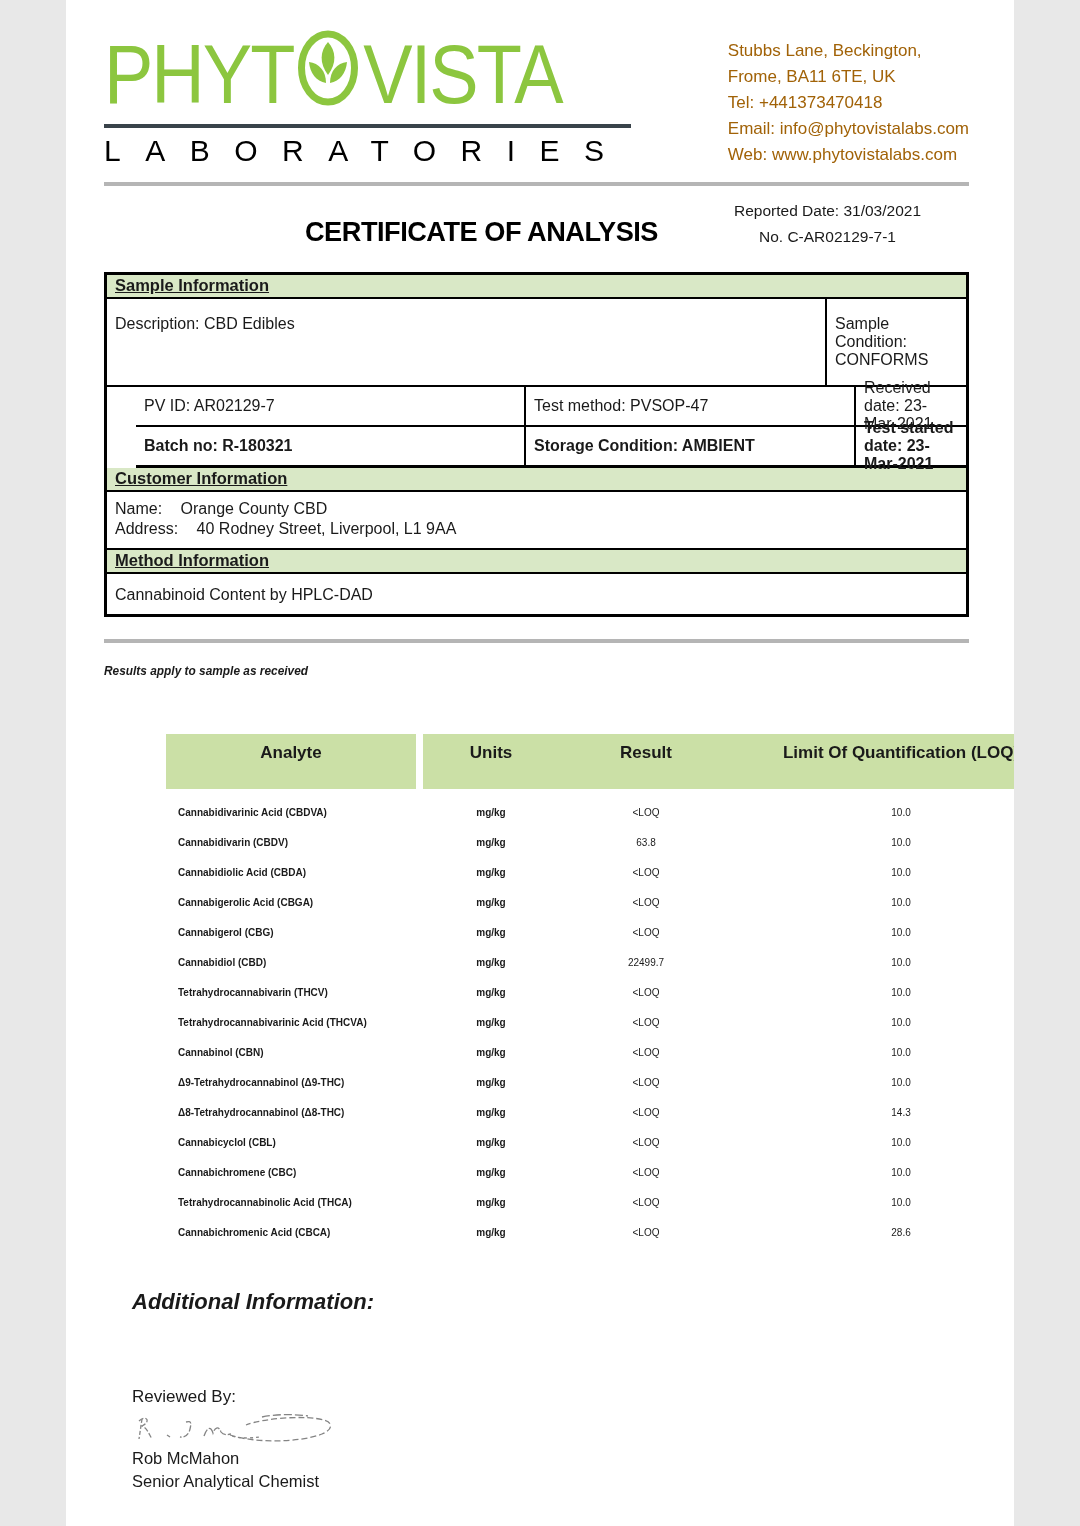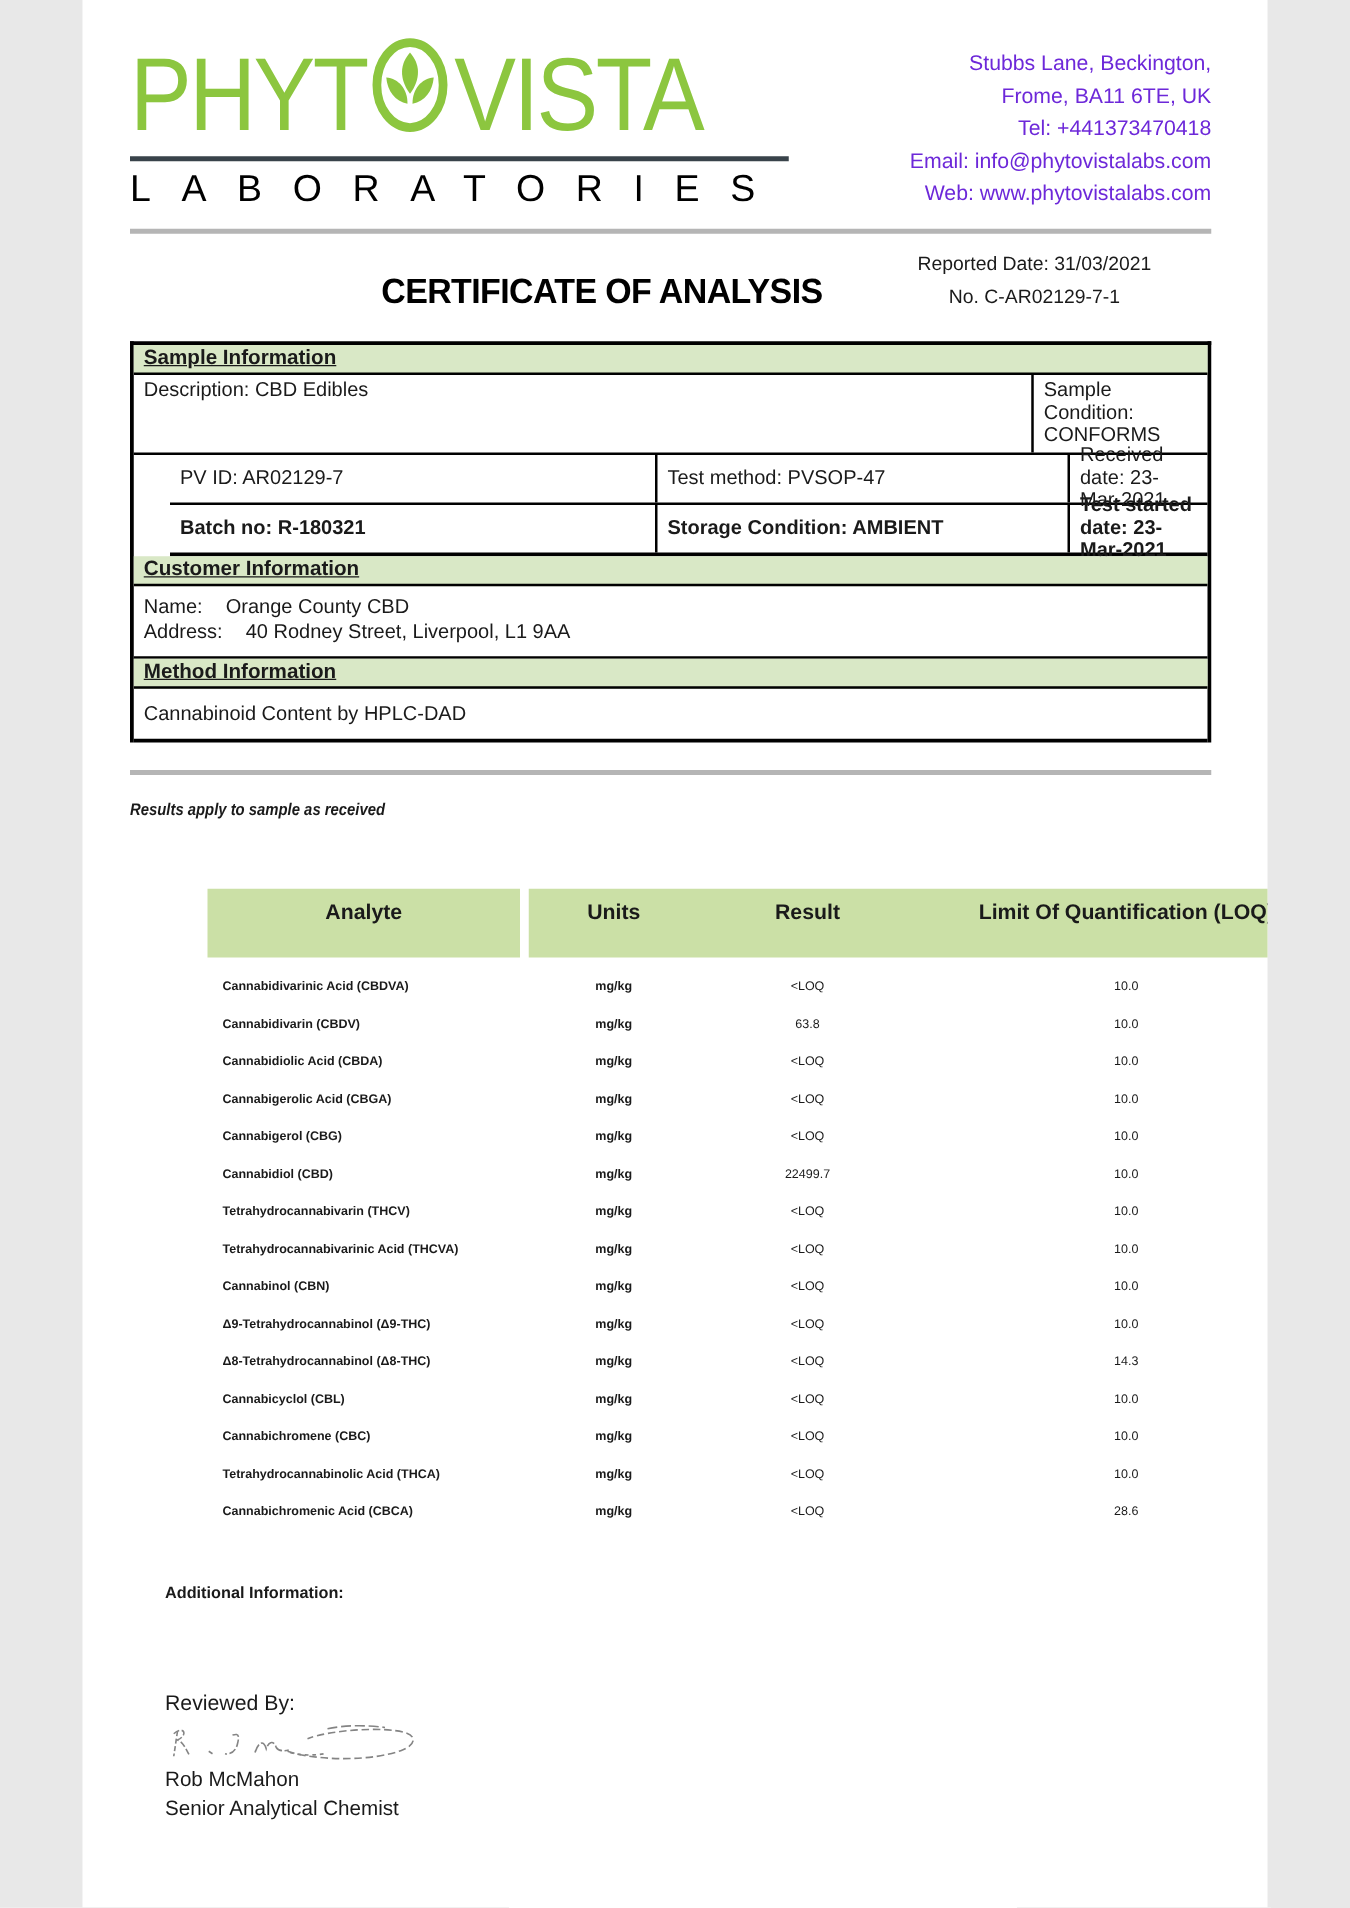--- a/index.html
+++ b/index.html
@@ -23,42 +23,42 @@
     font-size:74px; font-weight:400; letter-spacing:-2px; line-height:0.95;
     transform:scaleY(1.12); transform-origin:bottom left;
   }
   .leaf-wrap { margin:0 4px 4px 4px; }
   .logo-rule { height:4px; background:#39434a; margin-top:10px; width:527px; }
   .logo-sub {
     margin-top:6px; width:527px;
     font-size:30px; color:#000000; letter-spacing:24.5px;
     font-weight:400; white-space:nowrap; overflow:hidden;
   }
-  .contact { text-align:right; font-size:17px; line-height:26px; color:#6d28d9; padding-top:8px; }
+  .contact { text-align:left; font-size:17px; line-height:26px; color:#a16207; padding-top:8px; }
 
   .gray-rule { height:4px; background:#b5b5b5; margin-top:14px; }
 
   
   .title-row { position:relative; height:86px; }
   .report-meta { position:absolute; right:48px; top:12px; text-align:center; font-size:15.5px; line-height:26px; }
   .doc-title {
     position:absolute; left:0; right:110px; top:30px;
     text-align:center; font-size:28px; font-weight:bold; letter-spacing:-0.5px;
     transform:scaleX(0.97); color:#000;
   }
 
   
   .info-wrap { border:3px solid #000; border-bottom:none; }
   .sec-bar {
     background:#d9e8c6; border-bottom:2px solid #000;
     padding:1px 0 2px 8px; font-size:16.5px; font-weight:bold;
   }
   .sec-bar span { text-decoration:underline; }
   .row-a { display:grid; grid-template-columns:718px 1fr; border-bottom:2px solid #000; }
-  .cell { padding:4px 8px; font-size:16px; }
+  .cell { padding:16px 8px; font-size:16px; }
   .desc-cell { height:62px; }
   .cond-cell { border-left:2px solid #000; display:flex; align-items:center; }
   .row-b { display:grid; grid-template-columns:388px 330px 1fr; border-bottom:2px solid #000;margin-left:29px; }
   .row-b .cell { height:38px; display:flex; align-items:center; }
   .row-b .cell + .cell { border-left:2px solid #000; }
   .cust-box { border-bottom:2px solid #000; padding:6px 8px 10px 8px; font-size:16px; }
   .cust-line { margin-top:2px; }
   .cust-line.addr { }
   .cust-label { display:inline-block; }
   .cust-value { margin-left:14px; }
@@ -79,21 +79,21 @@
     padding-top:9px; font-size:17px; font-weight:bold;
   }
   .thead-labels div { text-align:center; }
   .tbody { padding-top:8px; }
   .trow { display:grid; grid-template-columns:250px 150px 160px 1fr; height:30px; align-items:center; font-size:10px; }
   .trow .analyte { font-weight:bold; padding-left:12px; }
   .trow .units { font-weight:bold; text-align:center; }
   .trow .result { text-align:center; }
   .trow .loq { text-align:center; }
 
-  .additional { margin:42px 0 0 28px; font-size:13px; font-weight:bold; }
+  .additional { margin:42px 0 0 28px; font-size:22px; font-weight:bold;font-style:italic; }
 
   .signoff { margin:72px 0 0 28px; font-size:17px; }
   .sig-image { margin:2px 0 0 2px; display:block; }
   .sig-name { font-size:16.5px; margin-top:2px; }
   .sig-role { font-size:16.5px; margin-top:4px; }
 </style>
 </head>
 <body>
 
 <div class="page">

